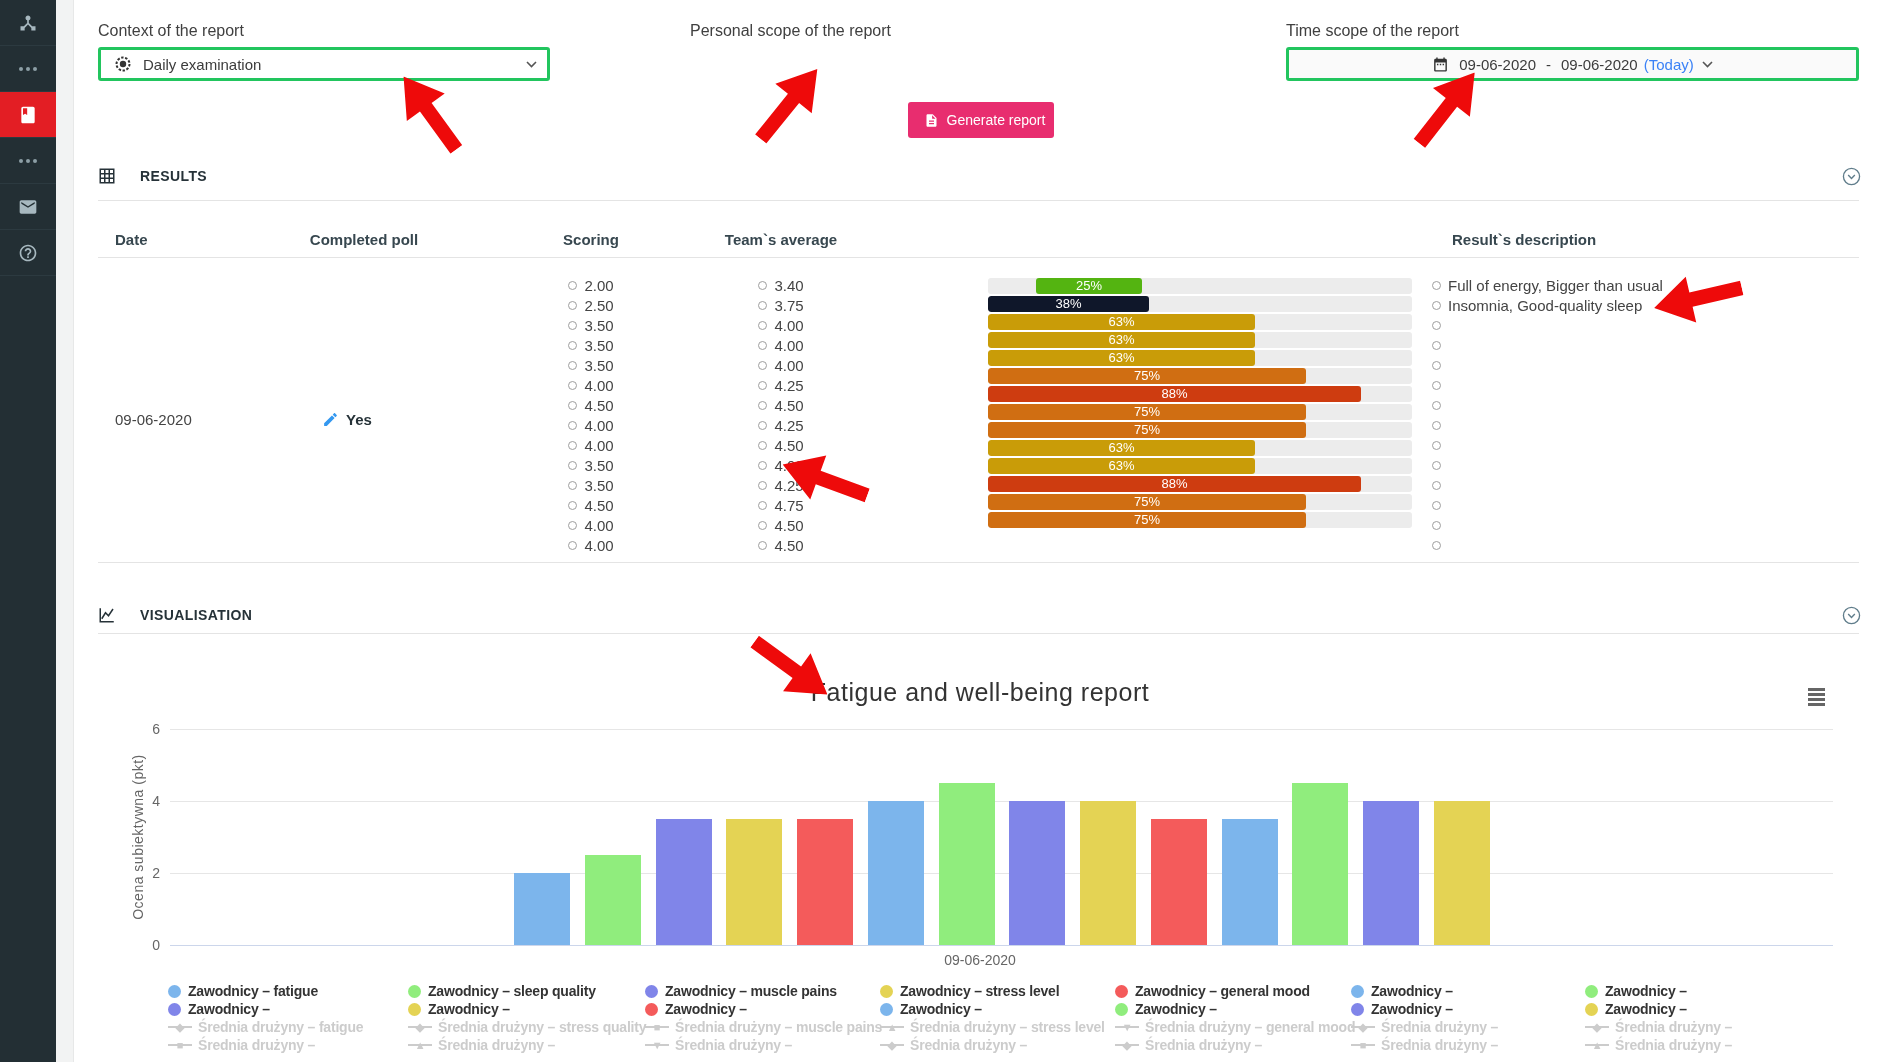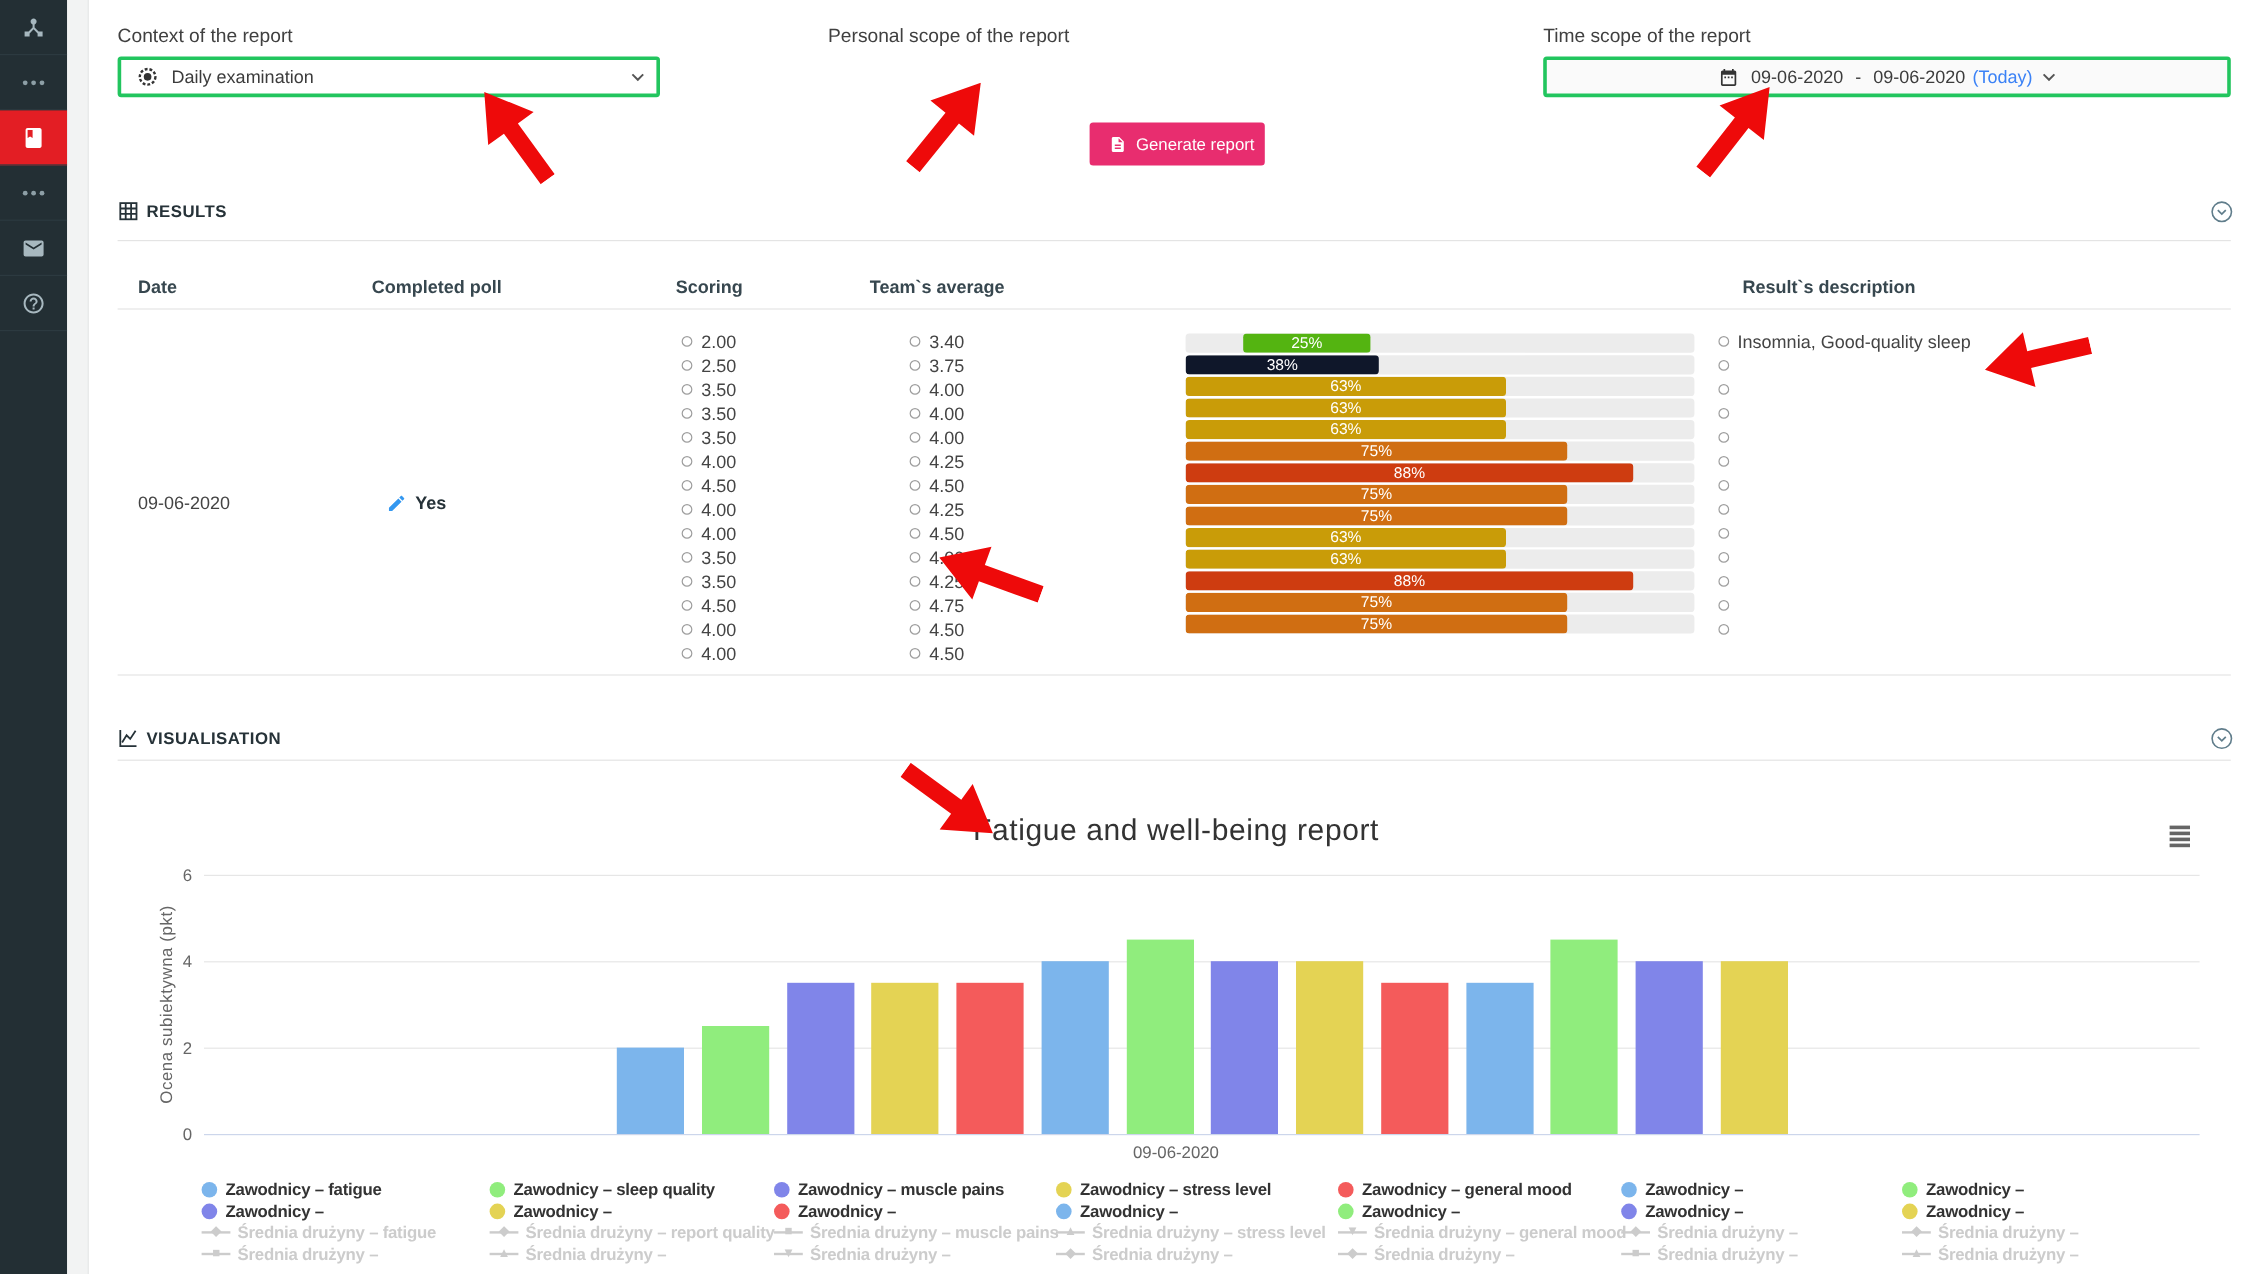--- a/index.html
+++ b/index.html
@@ -21,21 +21,21 @@
   .fbox{position:absolute;top:47px;height:34px;border:3px solid #22c55e;border-radius:3px;background:#fff;
         display:flex;align-items:center;font-size:15px;color:#3c3c3c;box-sizing:border-box;cursor:pointer;}
   .fbox .chev{margin-left:auto;margin-right:10px;}
   .icon-cell{width:46px;height:32px;background:#f5f5f5;border-right:1px solid #d8d8d8;display:flex;align-items:center;justify-content:center;border-radius:3px 0 0 3px;}
   .timebox{background:#fafafa;justify-content:center;}
   .muted{color:#3b82f6;}
   .btn{position:absolute;left:908px;top:102px;width:146px;height:36px;background:#e82d6f;border:none;border-radius:3px;
        color:#fff;font-size:14px;display:flex;align-items:center;justify-content:center;gap:8px;cursor:pointer;font-family:inherit;padding-left:13px;}
 
   
-  .sec-head{position:absolute;left:98px;display:flex;align-items:center;gap:6px;}
+  .sec-head{position:absolute;left:98px;display:flex;align-items:center;gap:24px;}
   .sec-title{font-size:14px;font-weight:bold;color:#263238;letter-spacing:.4px;}
   .sec-chev{position:absolute;left:1842px;cursor:pointer;}
   .divider{position:absolute;left:98px;width:1761px;height:1px;background:#e4e4e4;}
 
   
   .th{position:absolute;top:231px;font-size:15px;font-weight:bold;color:#37474f;}
   .col-list{position:absolute;top:276px;}
   .num-line,.desc-line{height:20px;line-height:20px;font-size:15px;color:#444;white-space:nowrap;}
   .num-line{text-align:center;}
   .blt{display:inline-block;width:7px;height:7px;border:1px solid #9e9e9e;border-radius:50%;margin-right:7px;vertical-align:1px;}
@@ -249,20 +249,21 @@
         <div class="bar-fill" style="width: 88%; background: rgb(206, 60, 16);">88%</div>
       </div>
       <div class="bar-track">
         <div class="bar-fill" style="width: 75%; background: rgb(208, 110, 18);">75%</div>
       </div>
       <div class="bar-track">
         <div class="bar-fill" style="width: 75%; background: rgb(208, 110, 18);">75%</div>
       </div>
     </div>
   <div class="col-list" style="left:1432px;width:440px;" id="desc-list">
+      <div class="desc-line"><span class="blt"></span>Full of energy, Bigger than usual</div>
       <div class="desc-line"><span class="blt"></span>Insomnia, Good-quality sleep</div>
       <div class="desc-line"><span class="blt"></span></div>
       <div class="desc-line"><span class="blt"></span></div>
       <div class="desc-line"><span class="blt"></span></div>
       <div class="desc-line"><span class="blt"></span></div>
       <div class="desc-line"><span class="blt"></span></div>
       <div class="desc-line"><span class="blt"></span></div>
       <div class="desc-line"><span class="blt"></span></div>
       <div class="desc-line"><span class="blt"></span></div>
       <div class="desc-line"><span class="blt"></span></div>
@@ -354,21 +355,21 @@
           <span>Zawodnicy – sleep quality</span>
         </div>
         <div class="lrow">
           <span class="ldot" style="background: rgb(228, 211, 84);"></span>
           <span>Zawodnicy –</span>
         </div>
         <div class="lrow mut">
           <span class="lm">
             <span>◆</span>
           </span>
-          <span>Średnia drużyny – report quality</span>
+          <span>Średnia drużyny – stress quality</span>
         </div>
         <div class="lrow mut">
           <span class="lm">
             <span>▲</span>
           </span>
           <span>Średnia drużyny –</span>
         </div>
       </div>
       <div class="lcol" style="left: 645px;">
         <div class="lrow">

